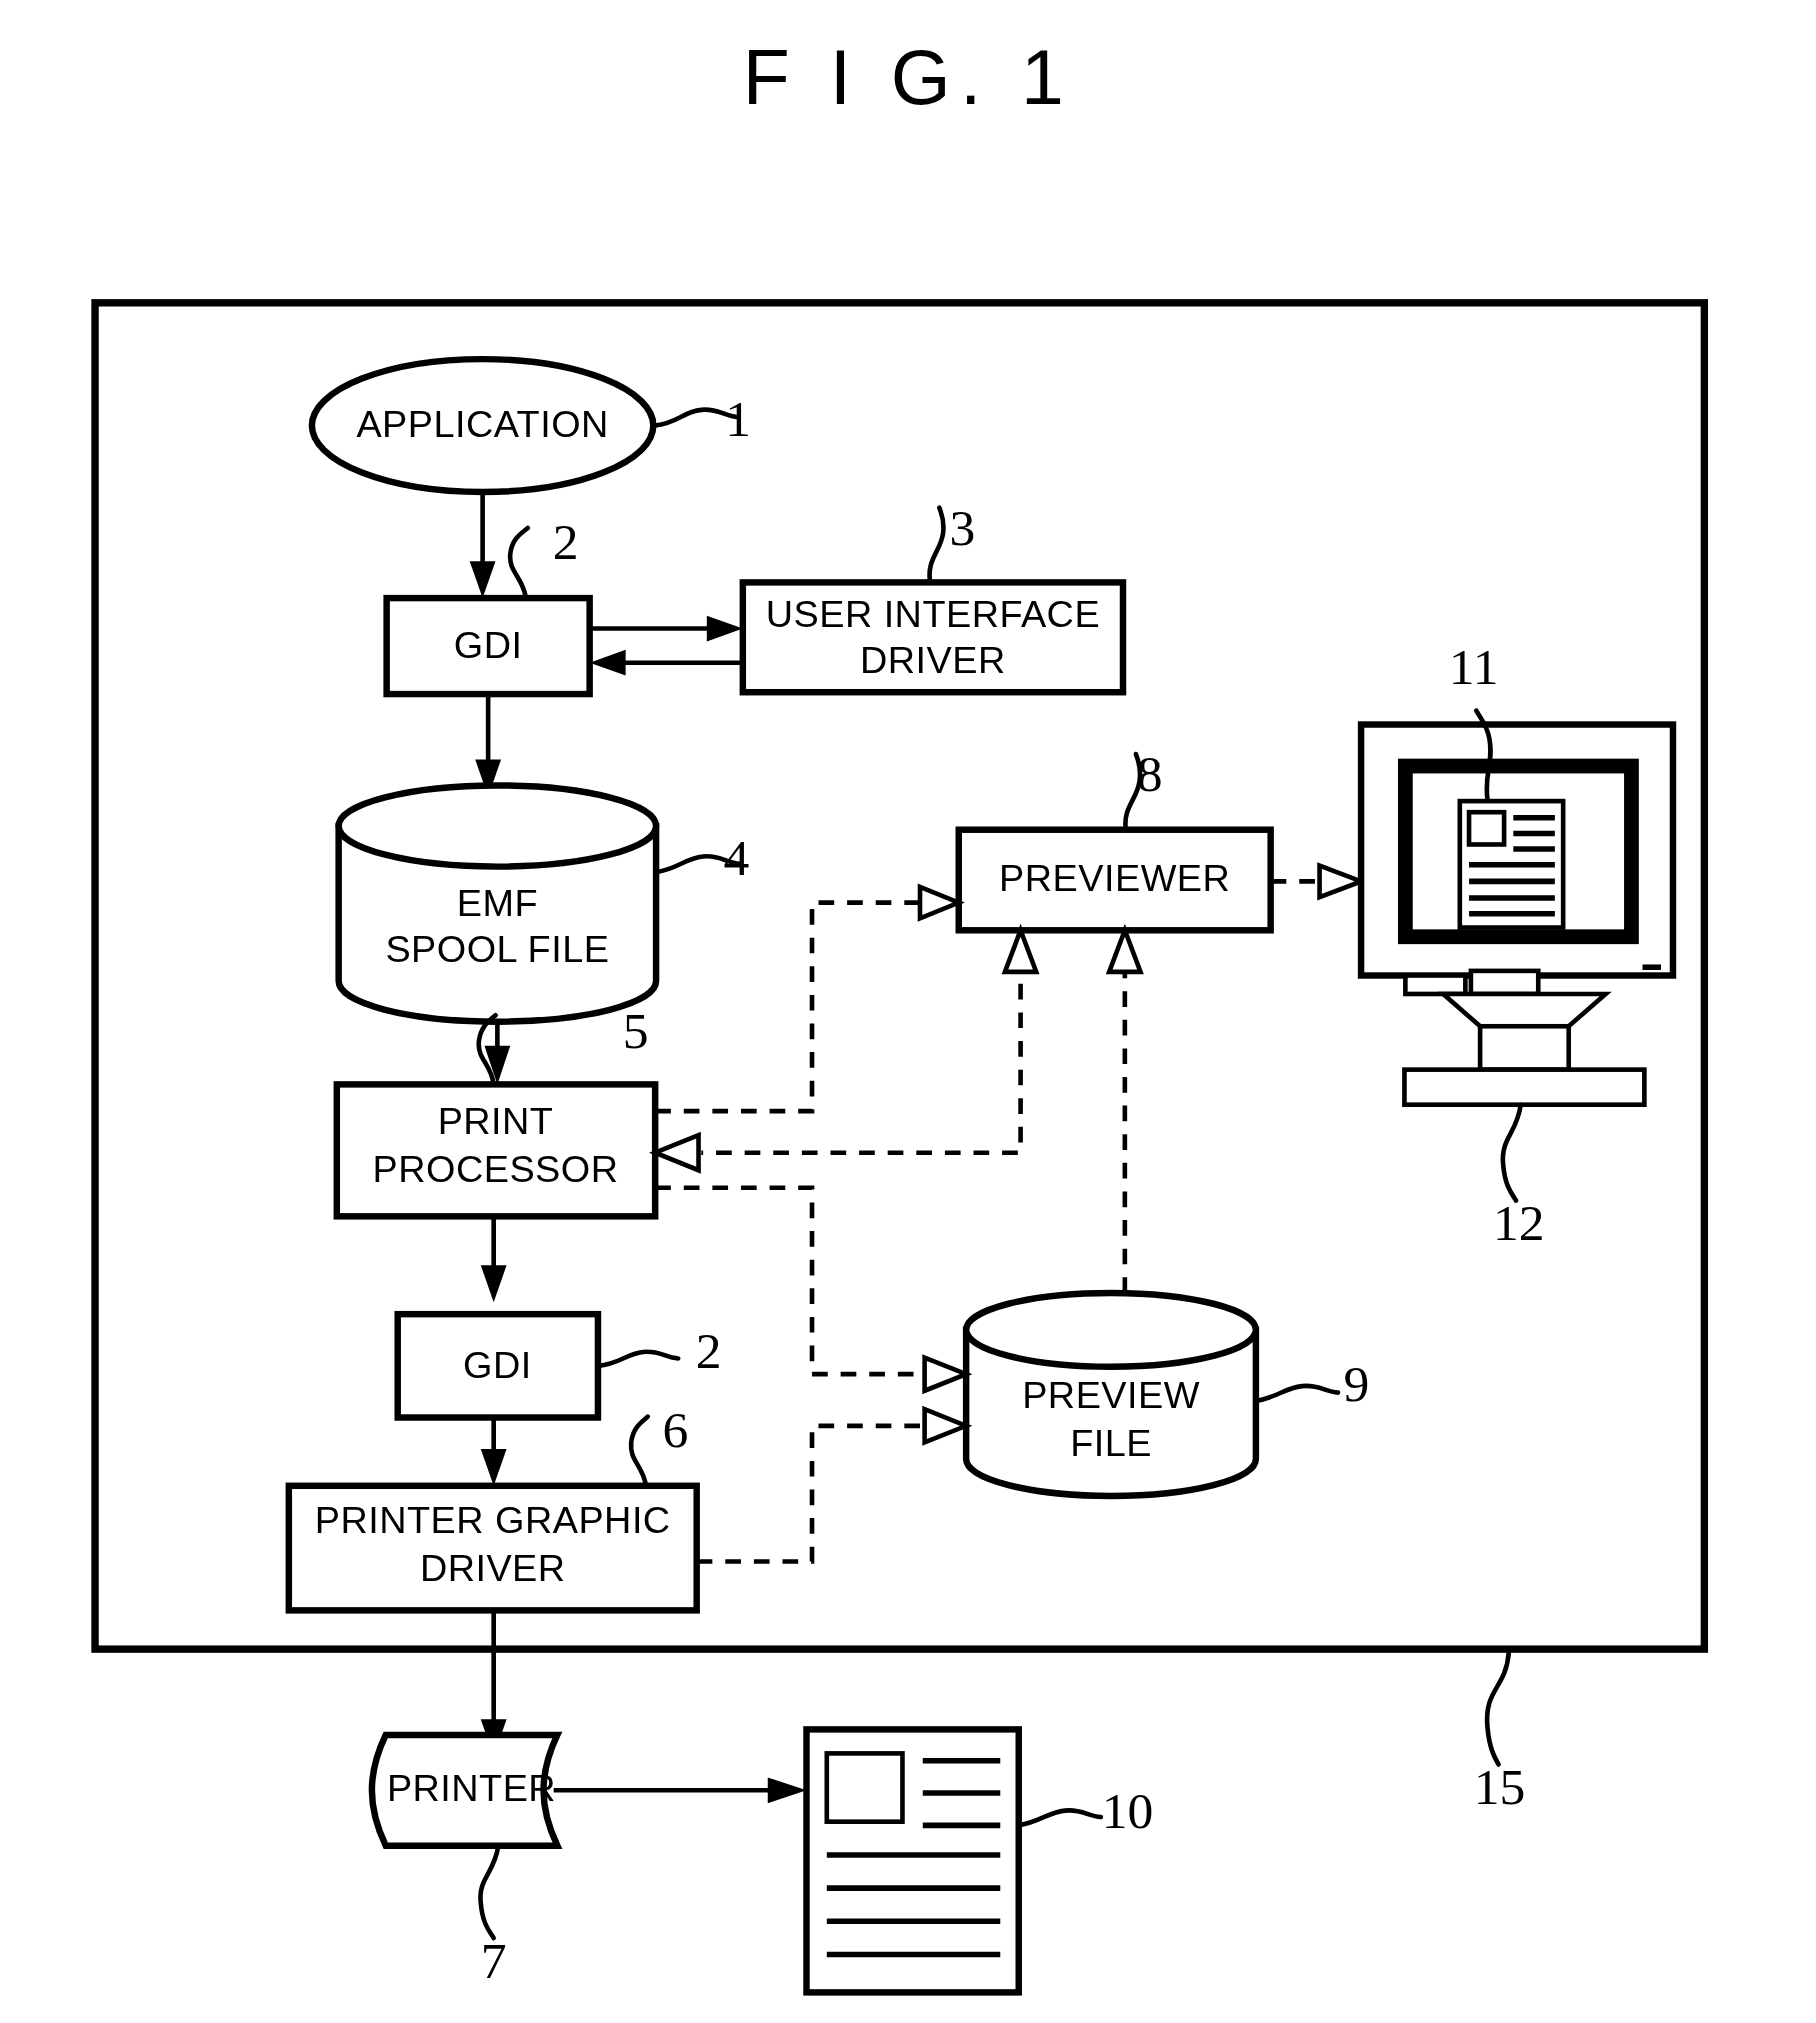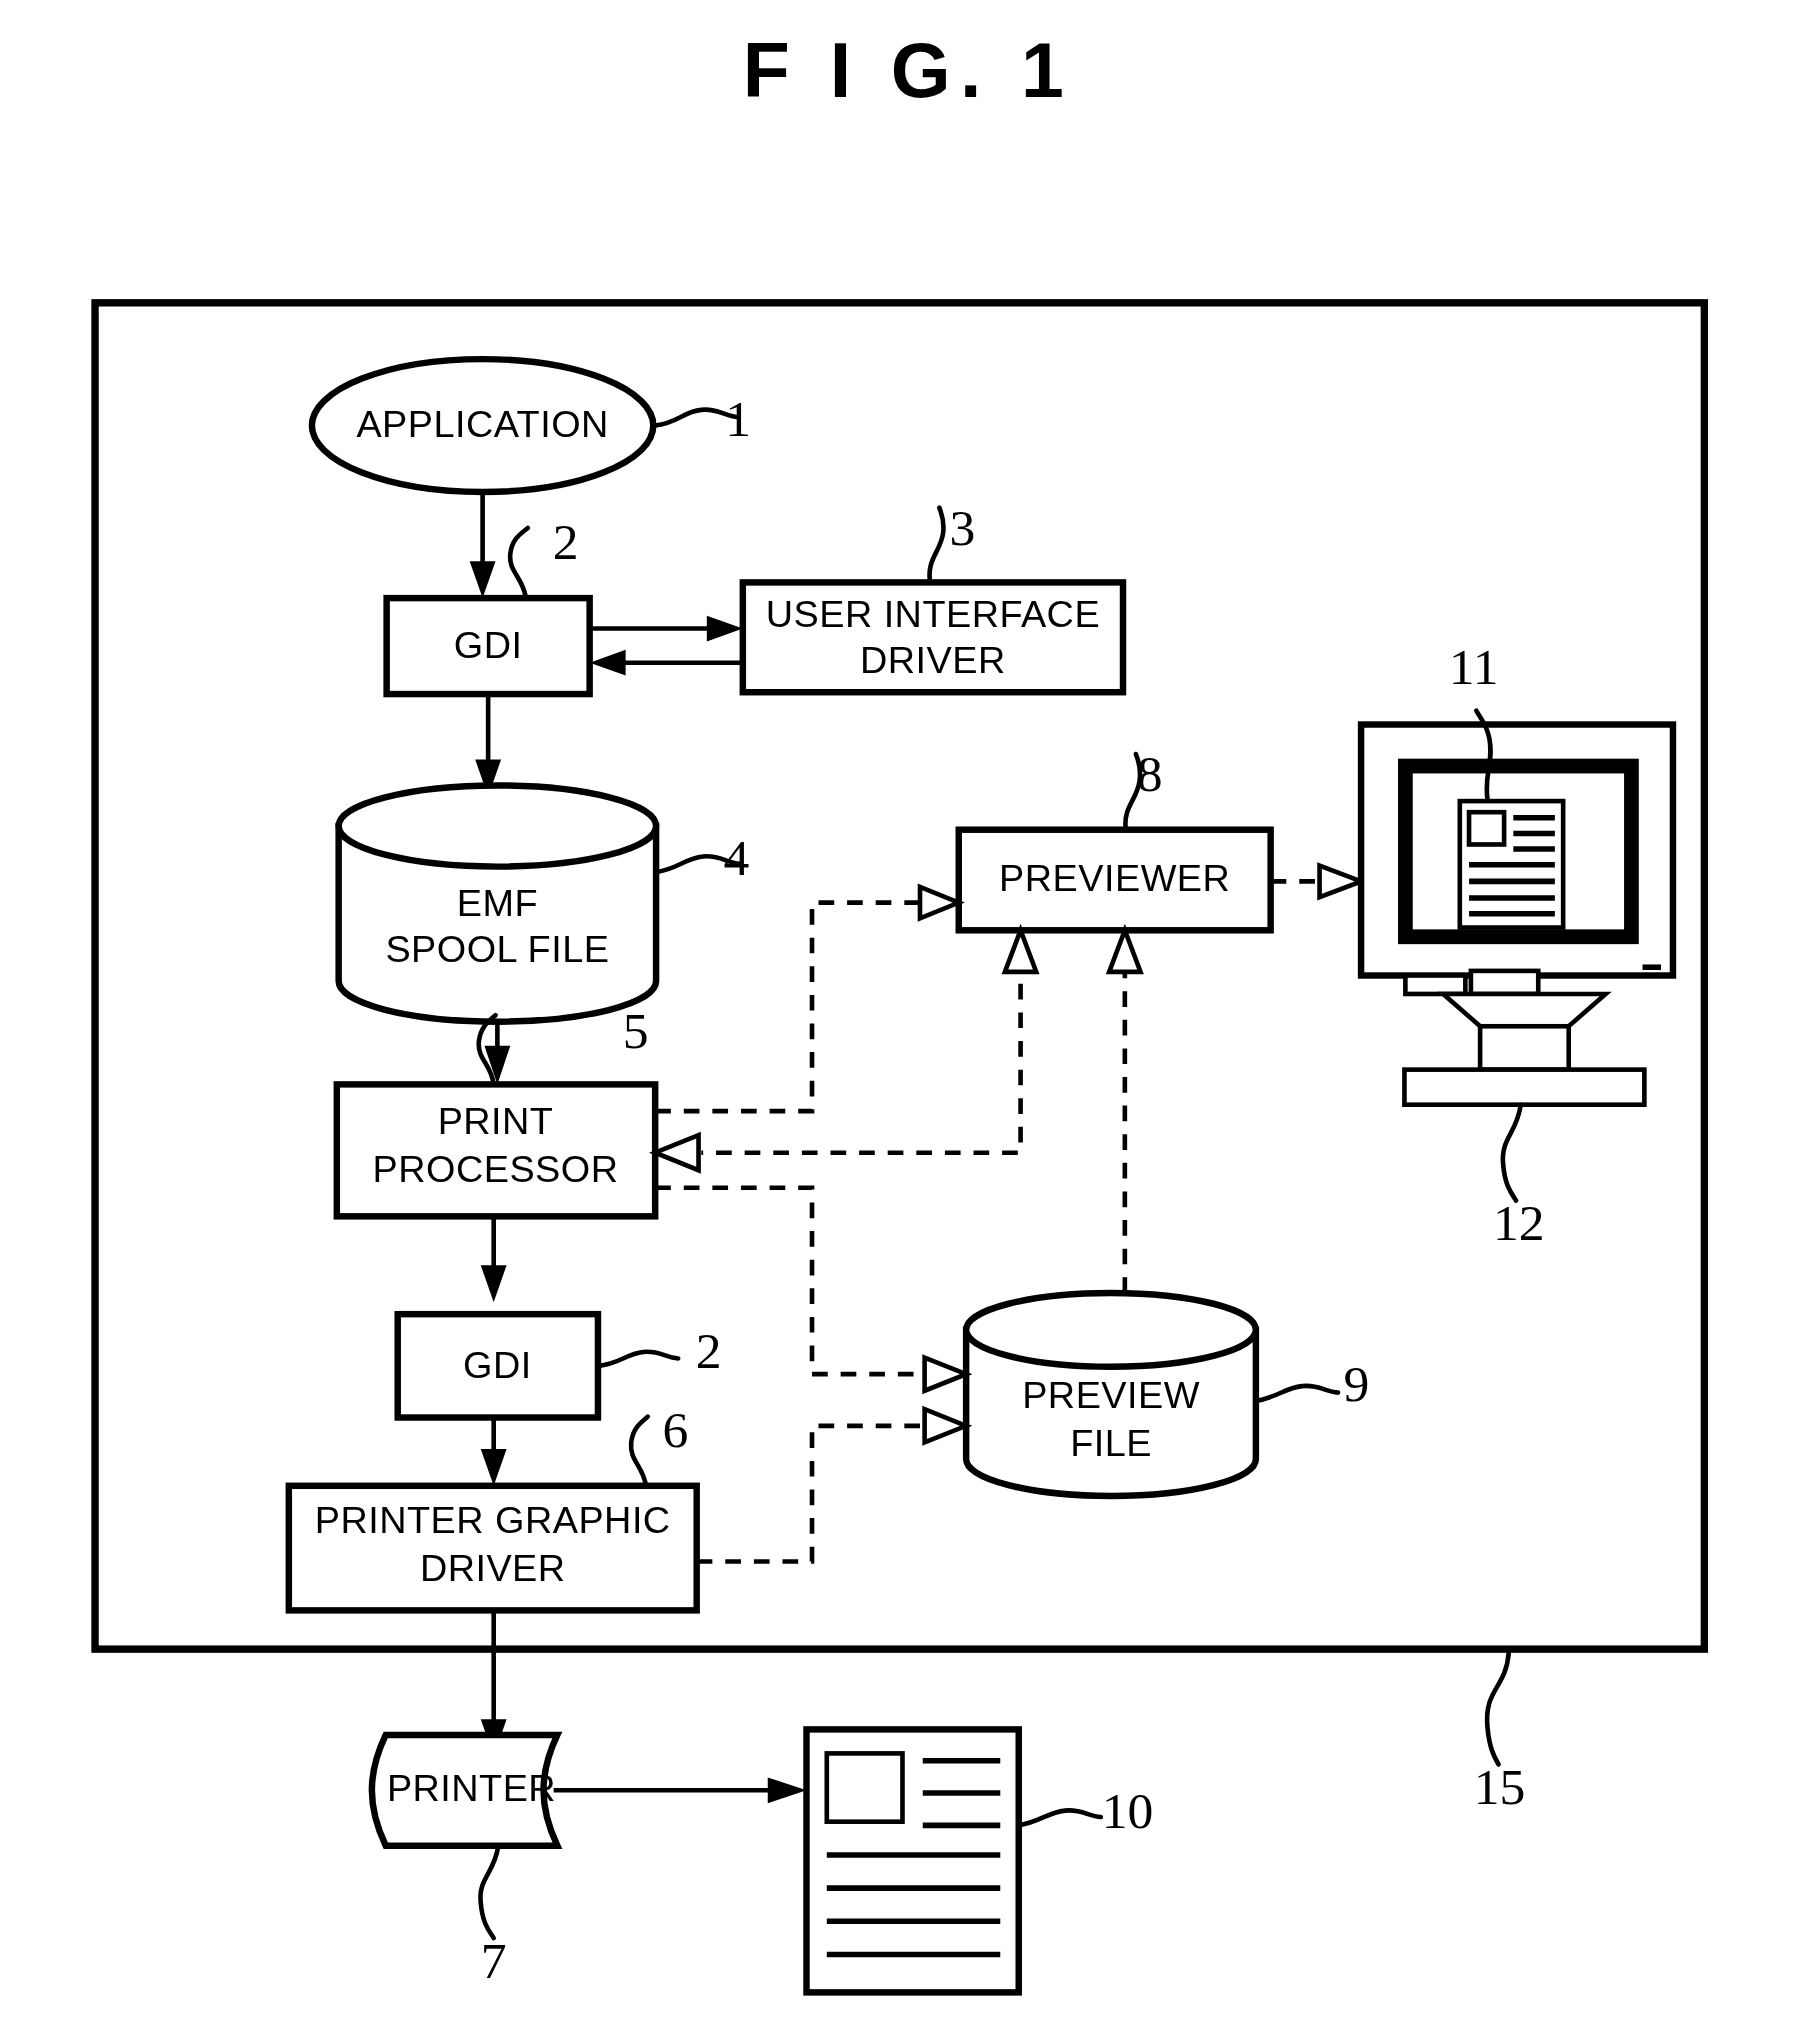--- a/index.html
+++ b/index.html
@@ -21,26 +21,26 @@
   svg#diagram {
     position: absolute;
     left: 0;
     top: 0;
     width: 1816px;
     height: 2023px;
   }
   .fig-title {
     position: absolute;
     left: 0;
-    top: 26px;
+    top: 33px;
     width: 1816px;
     text-align: center;
     font-family: "Liberation Sans", sans-serif;
     font-size: 77px;
-    font-weight: bold;
+    font-weight: normal;
     letter-spacing: 9.2px;
     color: #000000;
   }
   text {
     font-family: "Liberation Sans", sans-serif;
     fill: #000000;
   }
   .node-label {
     font-size: 41px;
     text-anchor: middle;

